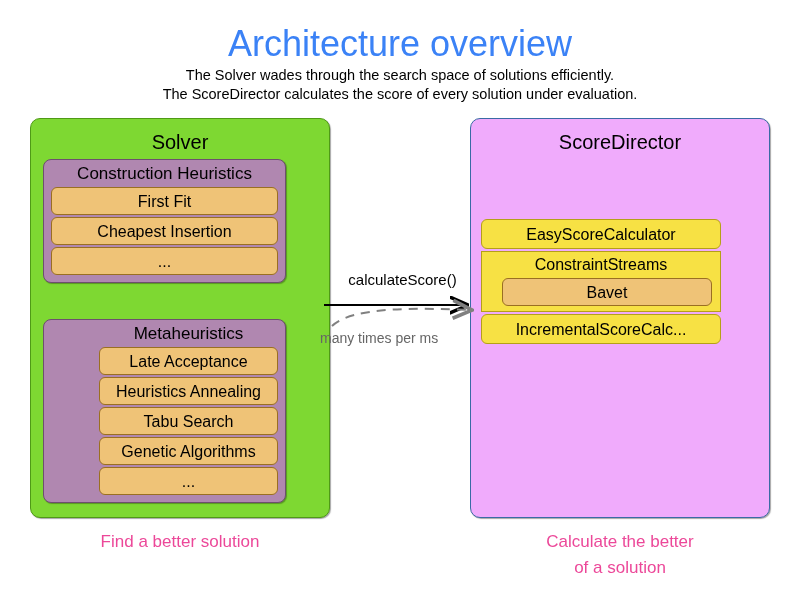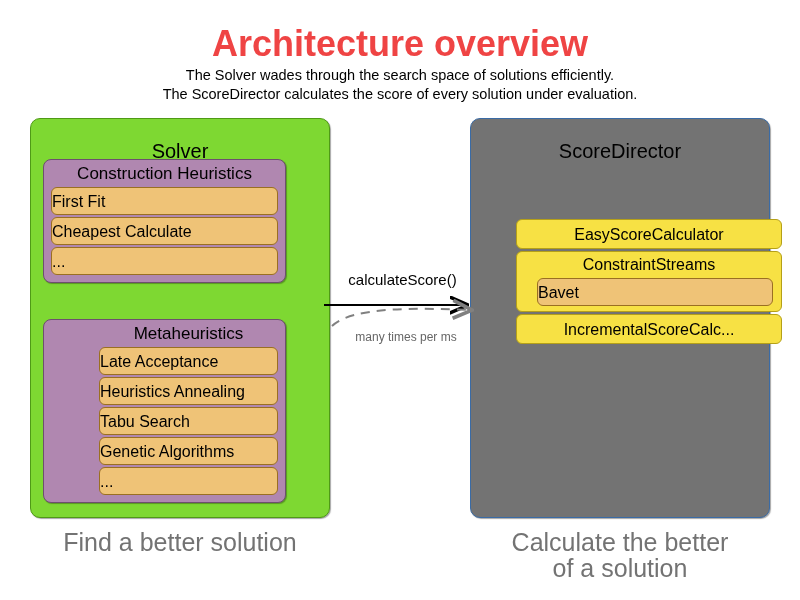--- a/index.html
+++ b/index.html
@@ -19,59 +19,59 @@
   
   .header {
     position: absolute;
     left: 0;
     top: 22px;
     width: 800px;
     text-align: center;
   }
   .title {
     font-size: 36px;
-    font-weight: 700;
+    font-weight: 400;
     line-height: 44px;
-    color: #ef4444;
+    color: #3b82f6;
   }
   .subtitle-line {
     font-size: 14.5px;
     line-height: 19px;
     color: #000;
   }
 
   
   .panel {
     position: absolute;
     border-radius: 10px;
     box-sizing: border-box;
   }
   .panel-title {
     text-align: center;
     font-size: 20px;
     line-height: 30px;
-    padding-top: 17px;
+    padding-top: 8px;
     color: #000;
   }
 
   #solver-panel {
     left: 30px;
     top: 118px;
     width: 300px;
     height: 400px;
     background: #7ED832;
     border: 1px solid #4f9a16;
     box-shadow: 1px 1px 1px rgba(0,0,0,0.35);
   }
   #scoredirector-panel {
     left: 470px;
     top: 118px;
     width: 300px;
     height: 400px;
-    background: #737373;
+    background: #f0abfc;
     border: 1px solid #3a6ba5;
     box-shadow: 1px 1px 1px rgba(0,0,0,0.35);
   }
 
   
   .group {
     position: absolute;
     left: 12px;
     width: 243px;
     background: #B087B0;
@@ -89,57 +89,56 @@
     color: #000;
   }
   .group-items {
     padding: 0 7px 7px 7px;
   }
 
   
   .leaf {
     height: 28px;
     line-height: 28px;
-    text-align: left;
+    text-align: center;
     font-size: 16px;
     border-radius: 6px;
     box-sizing: border-box;
     margin-bottom: 2px;
     color: #000;
   }
   .leaf:last-child { margin-bottom: 0; }
 
   .leaf-orange {
     background: #EFC377;
     border: 1px solid #9a6f22;
   }
 
   
   .yellow-stack {
     position: absolute;
     left: 10px;
-    width: 266px;
-    margin-left: 35px;
+    width: 240px;
   }
   .leaf-yellow {
     background: #F7E144;
     border: 1px solid #b5a018;
     height: 30px;
     line-height: 30px;
     font-size: 16px;
     border-radius: 6px;
     box-sizing: border-box;
     text-align: center;
     margin-bottom: 2px;
     color: #000;
   }
   .yellow-group {
     background: #F7E144;
     border: 1px solid #b5a018;
-    border-radius: 6px;
+    border-radius: 0;
     box-sizing: border-box;
     margin-bottom: 2px;
     padding-bottom: 5px;
   }
   .yellow-group-title {
     text-align: center;
     font-size: 16px;
     line-height: 26px;
     color: #000;
   }
@@ -164,32 +163,32 @@
     width: 165px;
     text-align: center;
     font-size: 15px;
     color: #000;
   }
   .arrow-label-dashed {
     position: absolute;
     left: 320px;
     top: 330px;
     width: 172px;
-    text-align: center;
-    font-size: 12px;
+    text-align: left;
+    font-size: 14px;
     color: #666666;
   }
 
   
   .caption {
     position: absolute;
     text-align: center;
-    font-size: 25px;
+    font-size: 17px;
     line-height: 26px;
-    color: #737373;
+    color: #ec4899;
   }
   #caption-left {
     left: 30px;
     top: 529px;
     width: 300px;
   }
   #caption-right {
     left: 470px;
     top: 529px;
     width: 300px;
@@ -204,21 +203,21 @@
   <div class="subtitle-line">The ScoreDirector calculates the score of every solution under evaluation.</div>
 </div>
 
 <div class="panel" id="solver-panel">
   <div class="panel-title">Solver</div>
 
   <div class="group" id="group-construction-heuristics" style="top:40px;">
     <div class="group-title">Construction Heuristics</div>
     <div class="group-items">
       <div class="leaf leaf-orange">First Fit</div>
-      <div class="leaf leaf-orange">Cheapest Calculate</div>
+      <div class="leaf leaf-orange">Cheapest Insertion</div>
       <div class="leaf leaf-orange">...</div>
     </div>
   </div>
 
   <div class="group" id="group-metaheuristics" style="top:200px;padding-left:48px;">
     <div class="group-title">Metaheuristics</div>
     <div class="group-items">
       <div class="leaf leaf-orange">Late Acceptance</div>
       <div class="leaf leaf-orange">Heuristics Annealing</div>
       <div class="leaf leaf-orange">Tabu Search</div>

